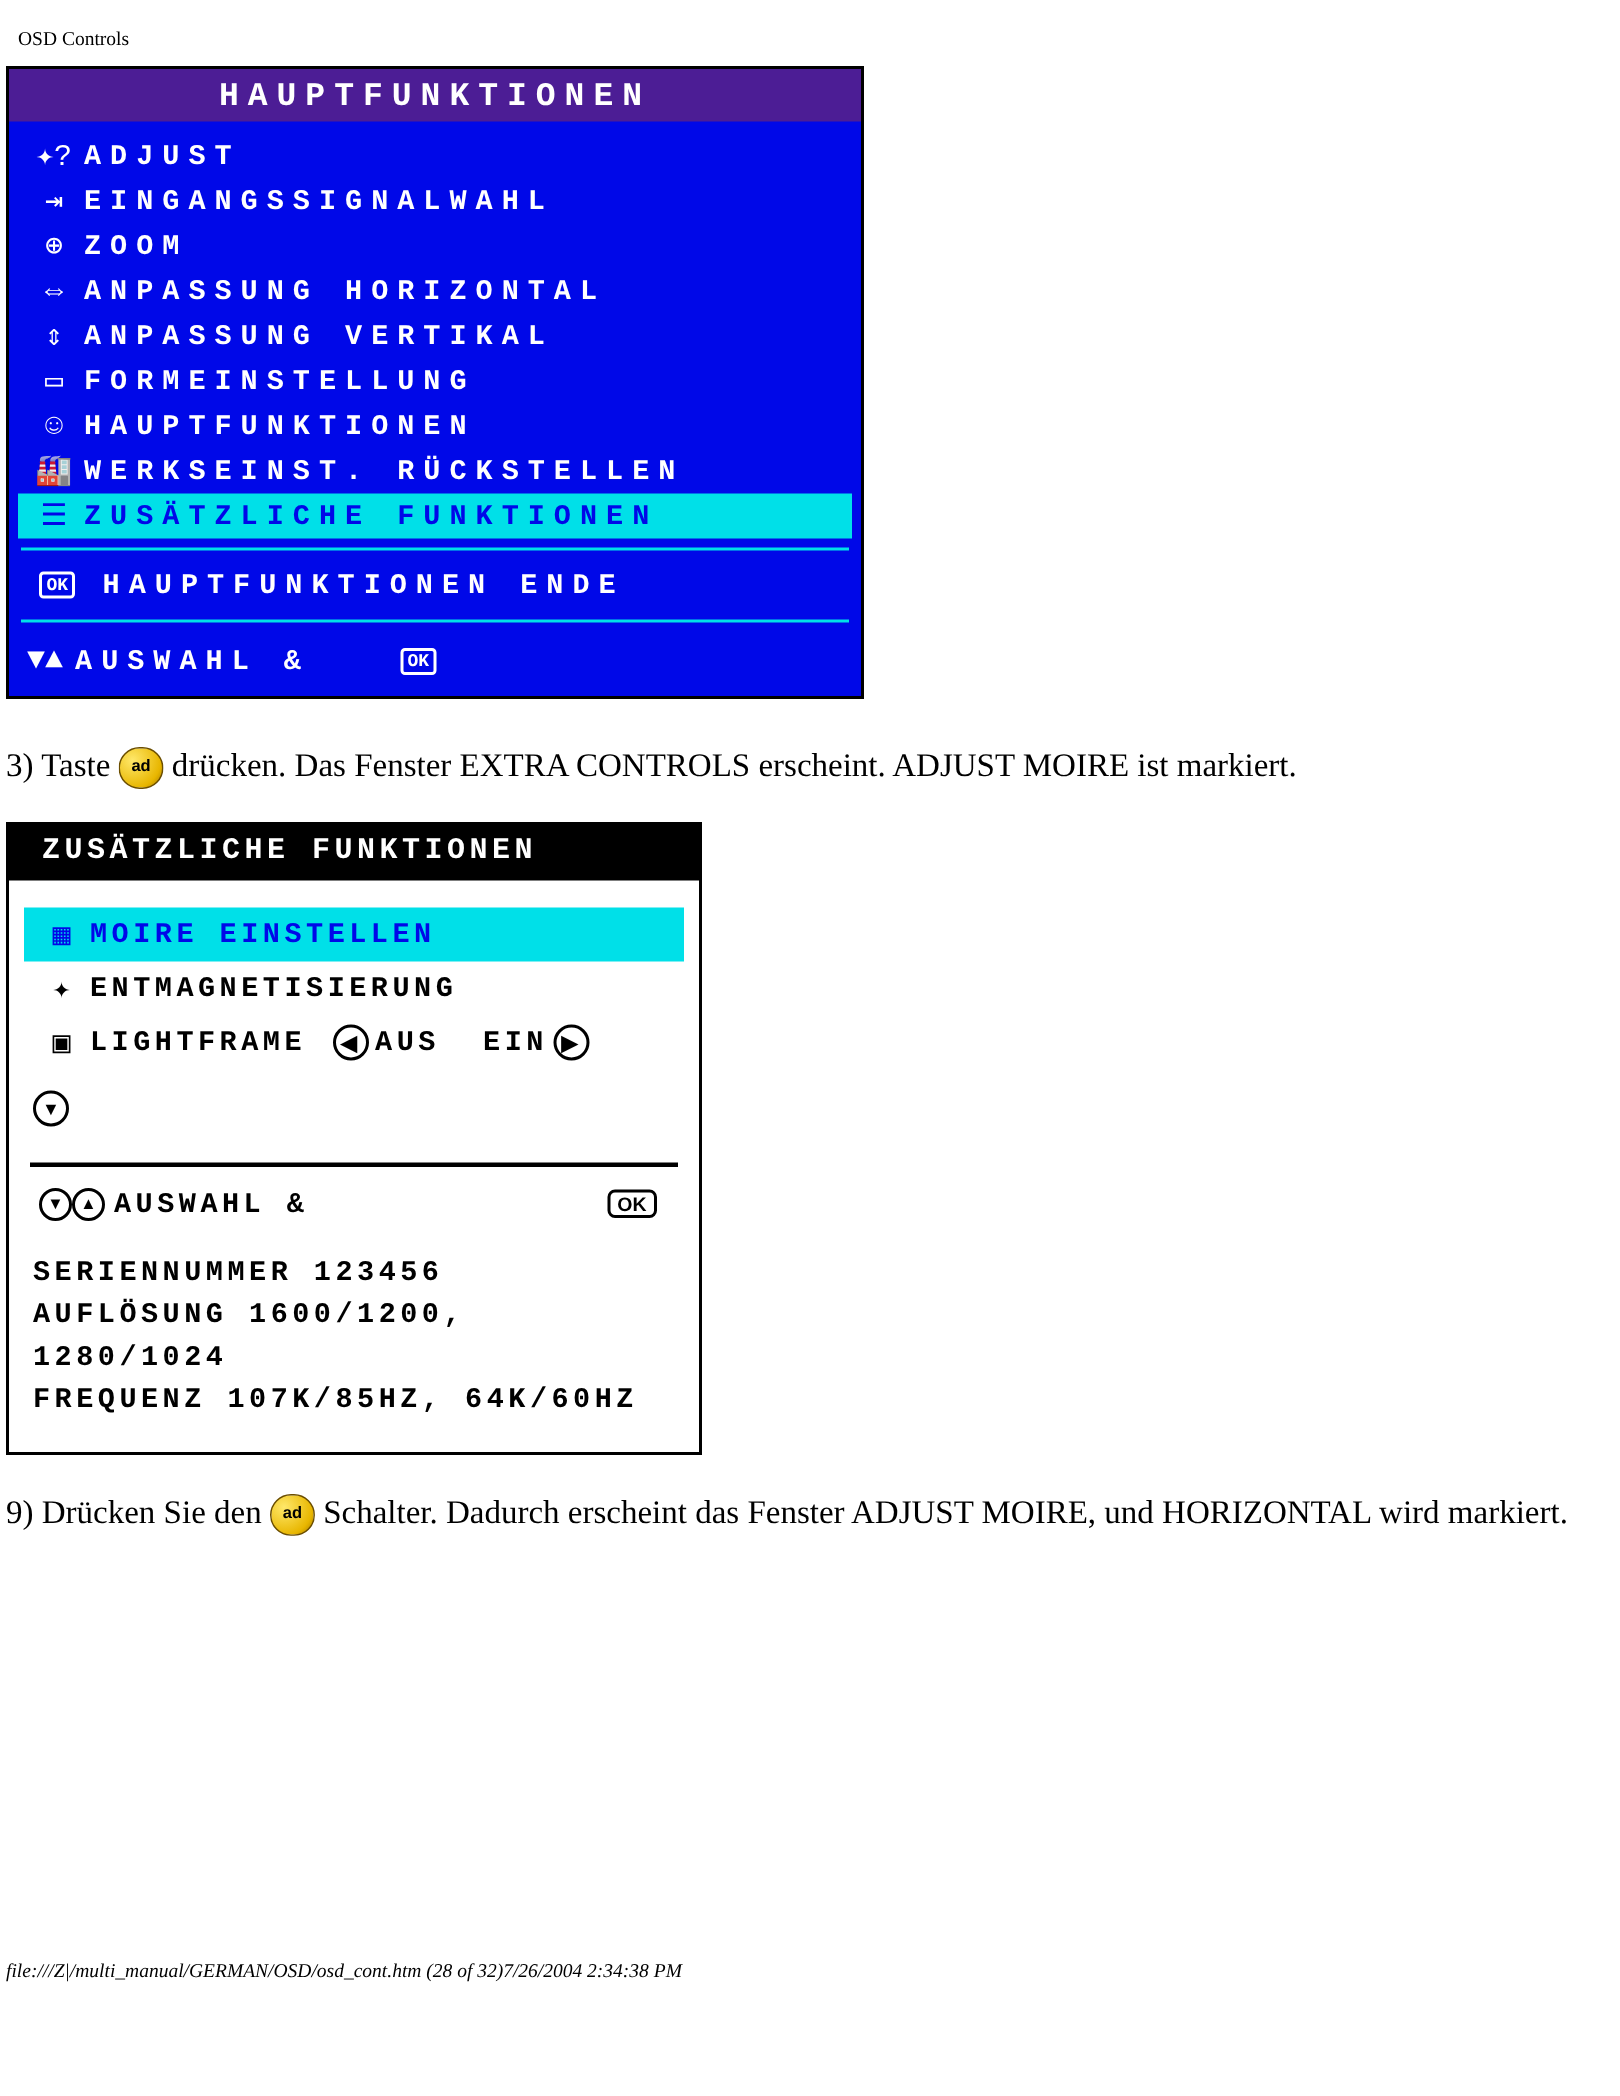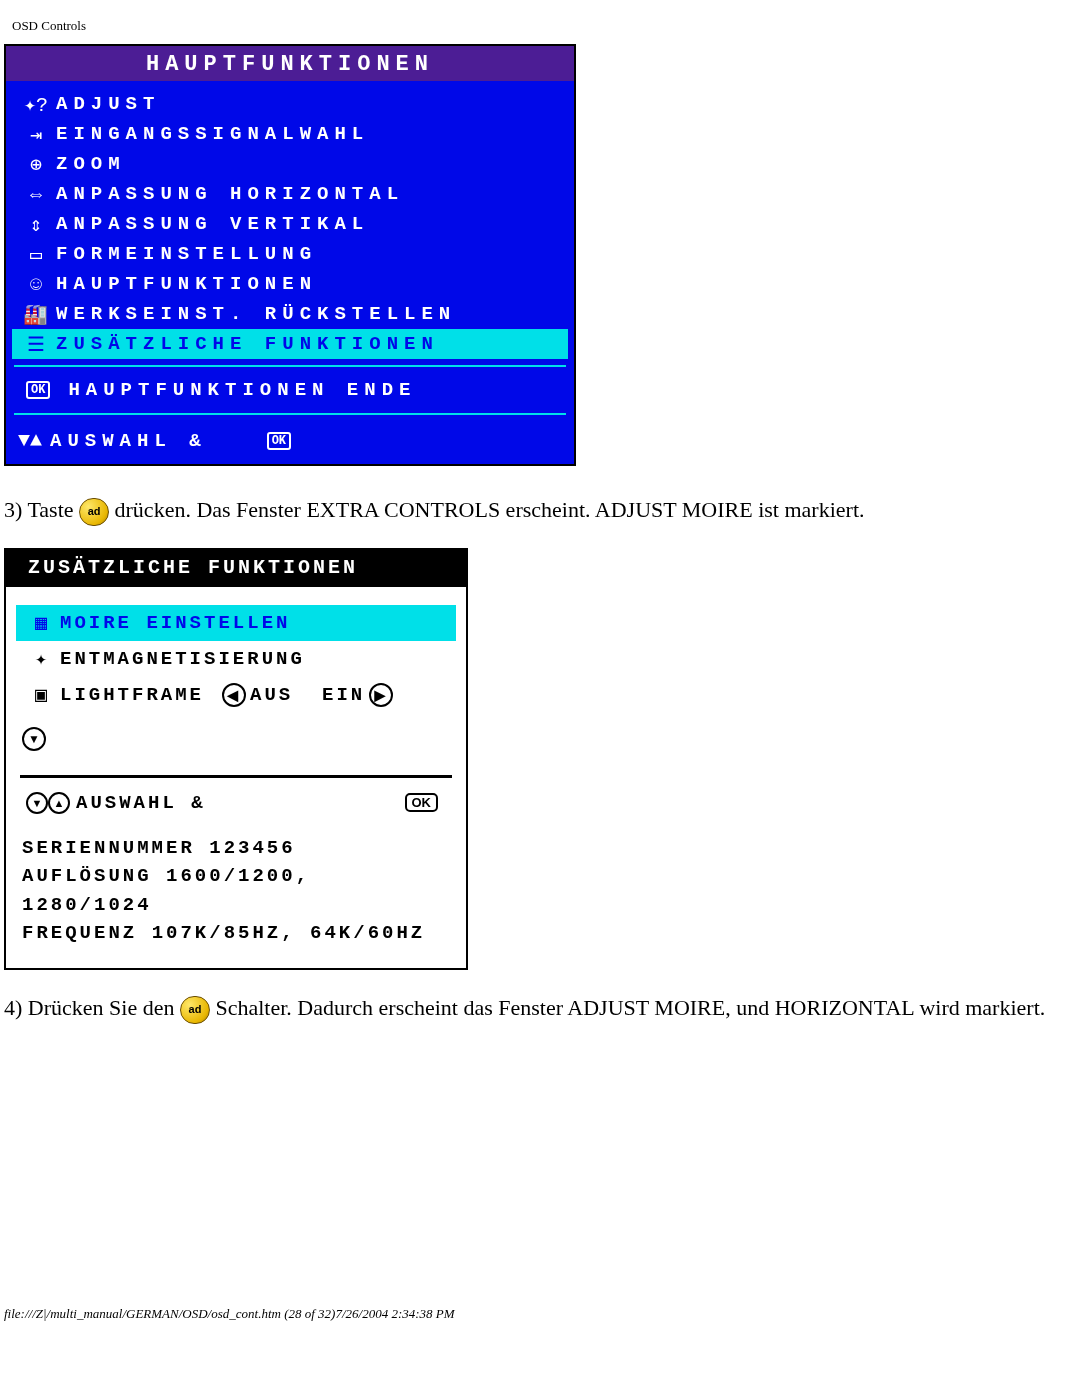--- a/index.html
+++ b/index.html
@@ -380,17 +380,17 @@
 
       <div class="osd2-info">
         <div><span>SERIENNUMMER</span> <span>123456</span></div>
         <div><span>AUFLÖSUNG</span> <span>1600/1200, 1280/1024</span></div>
         <div><span>FREQUENZ</span> <span>107K/85HZ, 64K/60HZ</span></div>
       </div>
     </div>
   </div>
 
   <p class="para">
-    <span>4) Drücken Sie den  </span><span class="ok-octa">ad</span><span>  Schalter. Dadurch erscheint das Fenster ADJUST MOIRE, und HORIZONTAL wird markiert.</span>
+    <span>9) Drücken Sie den  </span><span class="ok-octa">ad</span><span>  Schalter. Dadurch erscheint das Fenster ADJUST MOIRE, und HORIZONTAL wird markiert.</span>
   </p>
 
   <div class="footer-line">file:///Z|/multi_manual/GERMAN/OSD/osd_cont.htm (28 of 32)7/26/2004 2:34:38 PM</div>
 </div>
 
 </body></html>

